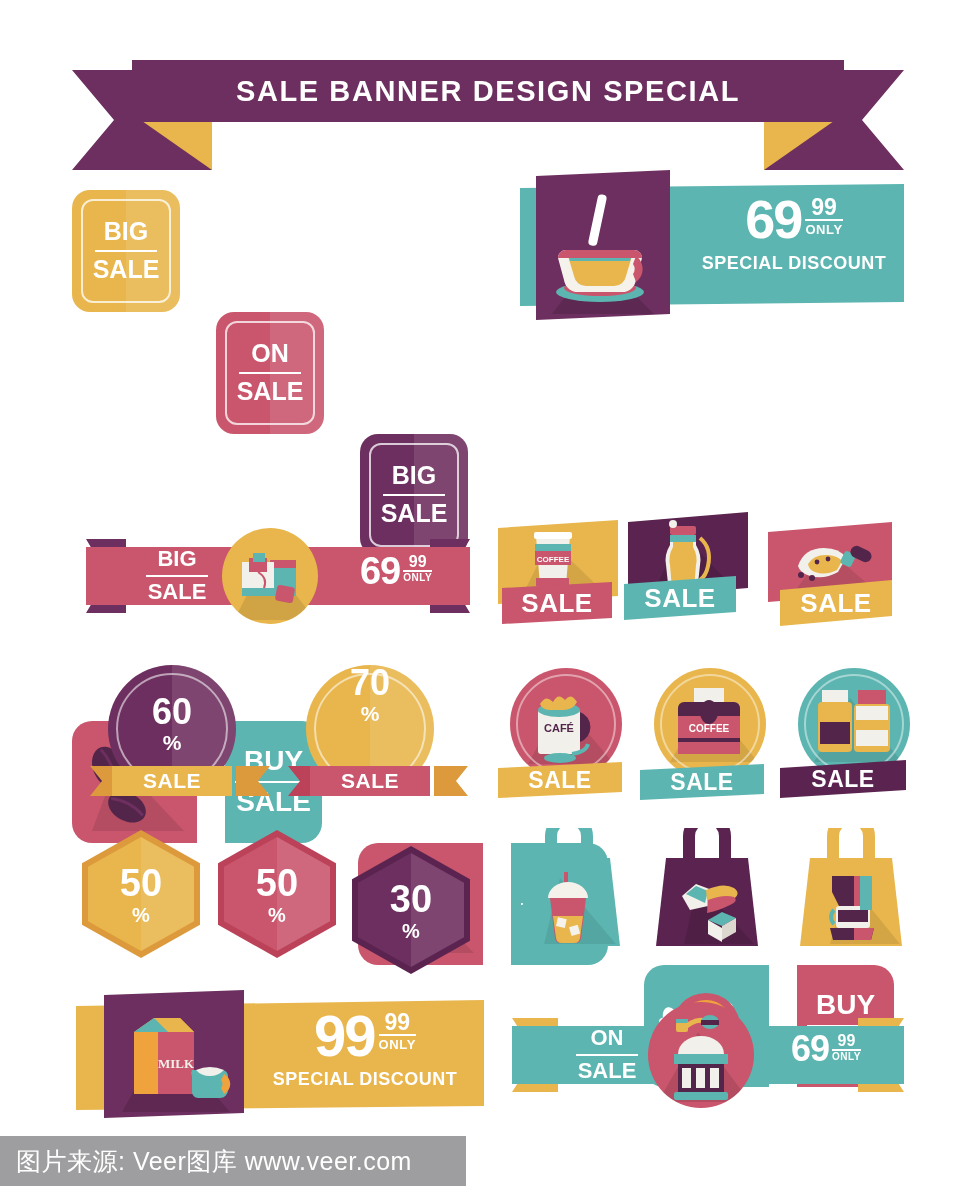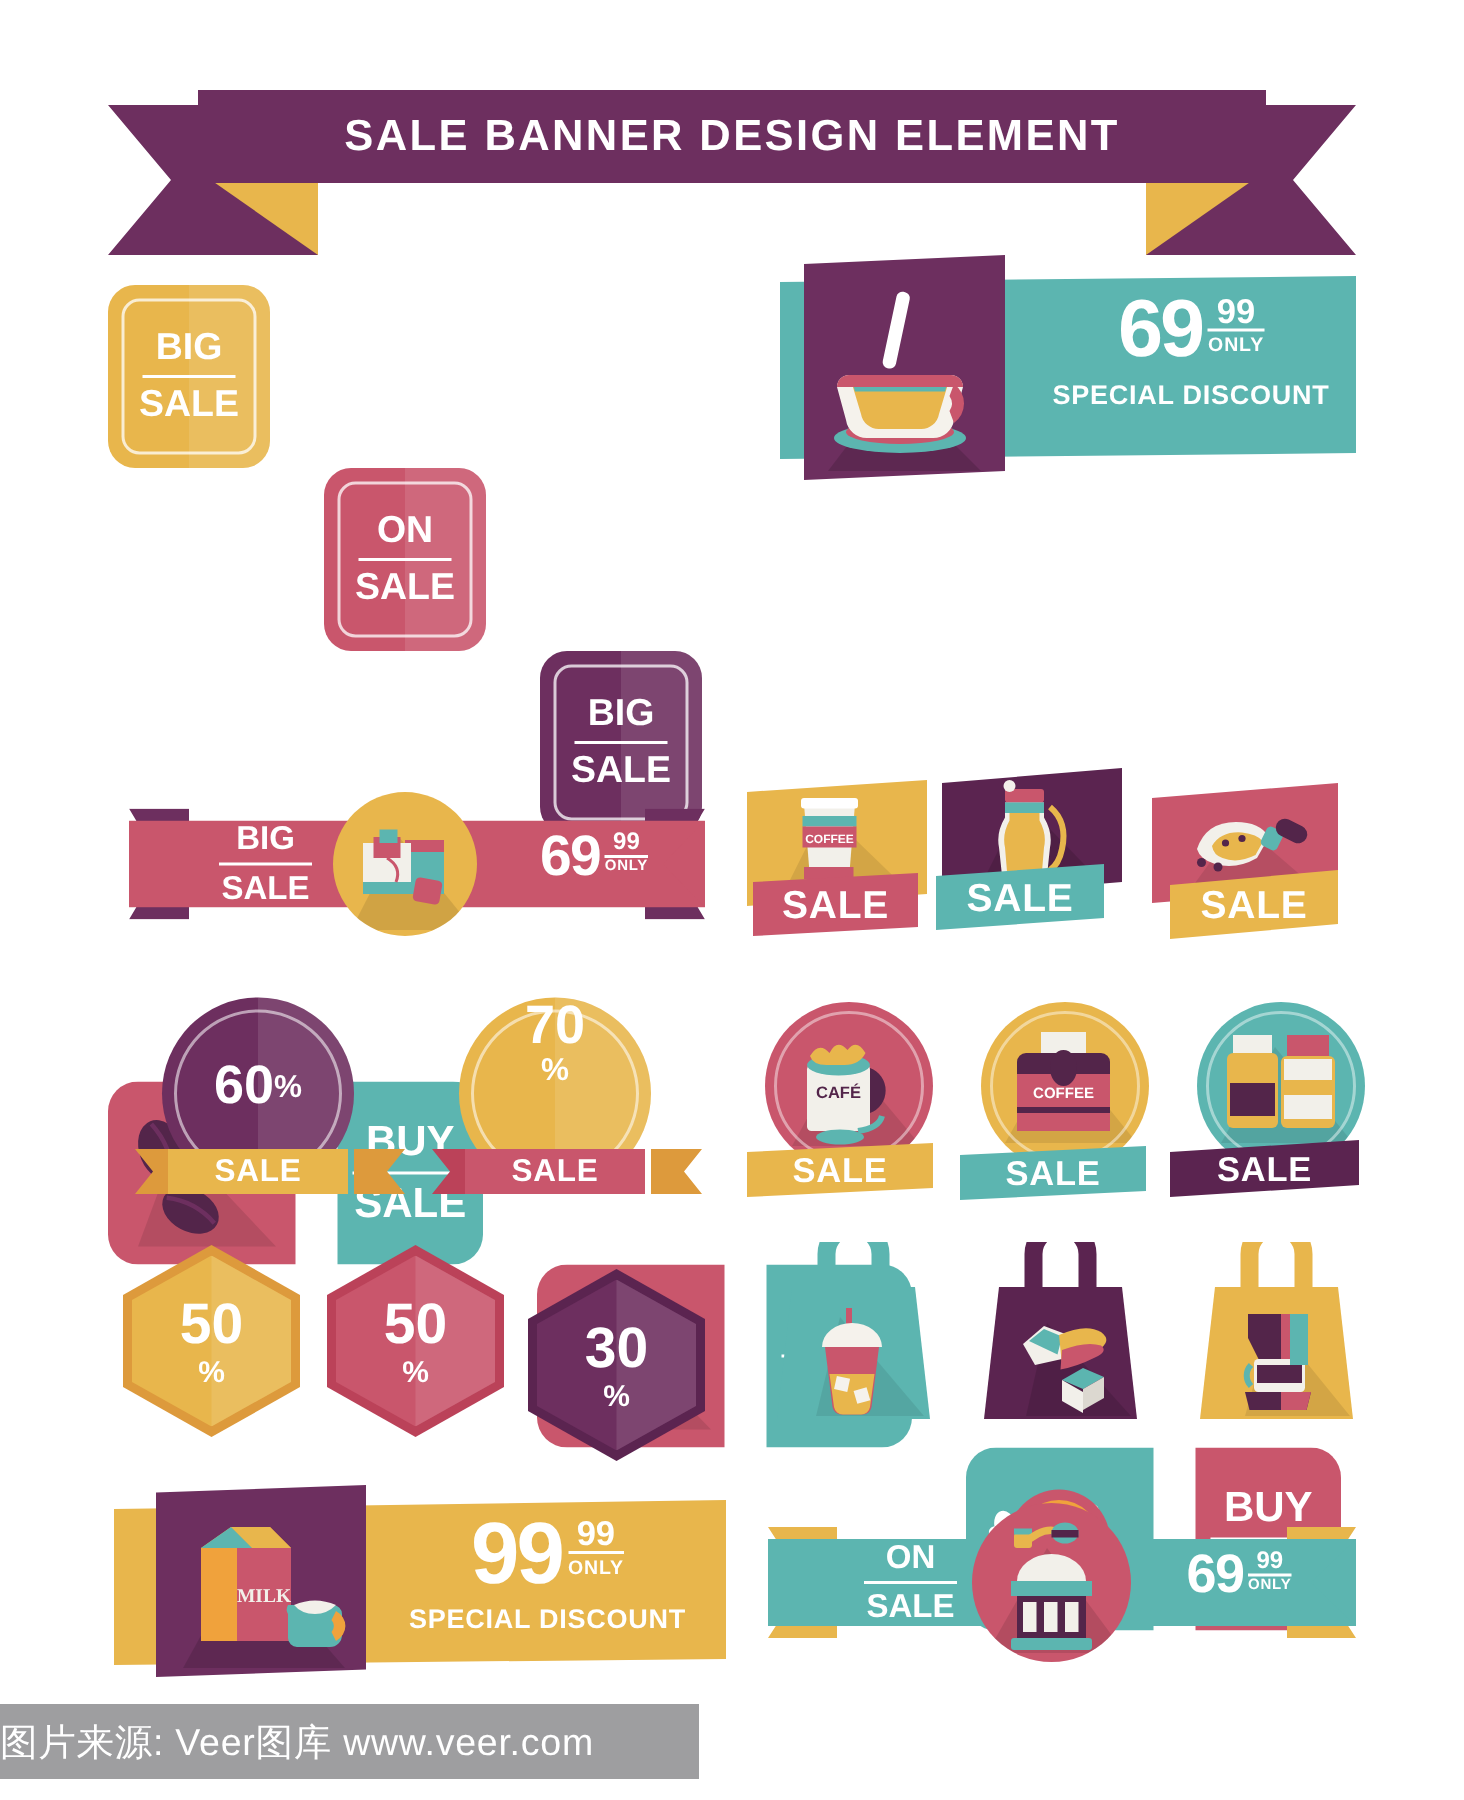--- a/index.html
+++ b/index.html
@@ -67,36 +67,36 @@
      clip-path:polygon(50% 0,100% 26%,100% 74%,50% 100%,0 74%,0 26%);}
   .hex-num{font-size:38px;font-weight:bold;color:#fff;line-height:1;}
   .hex-pct{font-size:20px;font-weight:bold;color:#fff;line-height:1;margin-top:3px;}
 
   
   .bag{position:absolute;width:118px;height:116px;}
 
   
   .wm{position:absolute;left:0;top:1136px;width:466px;height:50px;background:rgba(120,120,124,.72);
      display:flex;align-items:center;}
-  .wm span{color:#fff;font-size:25px;letter-spacing:.5px;}
+  .wm span{color:#fff;font-size:25px;padding-left:16px;letter-spacing:.5px;}
 
   .nosel{user-select:none;}
 </style>
 </head>
 <body>
 
 <div class="stage nosel">
 
   <div class="abs ribbon-wrap">
     <div class="ribbon-tail l"></div>
     <div class="ribbon-tail r"></div>
     <div class="ribbon-fold l"></div>
     <div class="ribbon-fold r"></div>
     <div class="ribbon-main">
-      <div class="ribbon-title">SALE BANNER DESIGN ELEMENT</div>
+      <div class="ribbon-title">SALE BANNER DESIGN SPECIAL</div>
     </div>
   </div>
 
   <div class="abs sqbadge" style="left:72px;top:190px;background:#e8b64c;">
     <div class="shine"></div>
     <div class="inner"></div>
     <div class="txt">
       <div class="t1">BIG</div>
       <div class="rule"></div>
       <div class="t2">SALE</div>
@@ -310,21 +310,21 @@
     </div>
     <div class="abs sale-strip" style="left:12px;top:58px;width:112px;height:46px;background:#e8b64c;clip-path:polygon(0 10px,100% 0,100% 36px,0 46px);">
       <span>SALE</span>
     </div>
   </div>
 
   <div class="abs" style="left:90px;top:665px;width:180px;height:135px;">
     <div class="abs" style="left:18px;top:0;width:128px;height:128px;border-radius:50%;background:#6d2f5f;overflow:hidden;">
       <div class="shine"></div>
       <div class="ring" style="position:absolute;left:8px;top:8px;right:8px;bottom:8px;border:2px solid rgba(255,255,255,.55);border-radius:50%;"></div>
-      <div style="position:absolute;inset:0;display:flex;flex-direction:row;align-items:center;justify-content:center;padding-bottom:12px;">
+      <div style="position:absolute;inset:0;display:flex;flex-direction:column;align-items:center;justify-content:center;padding-bottom:12px;">
         <div class="circ-num">60</div>
         <div class="circ-pct">%</div>
       </div>
     </div>
     <div class="abs pct-tail" style="left:0;top:101px;background:#dd9a3c;clip-path:polygon(0 0,100% 0,100% 100%,0 100%,12px 50%);"></div>
     <div class="abs pct-tail" style="right:0;top:101px;background:#dd9a3c;clip-path:polygon(0 0,100% 0,22px 50%,100% 100%,0 100%);"></div>
     <div class="abs pct-ribbon" style="left:22px;top:101px;width:120px;background:#e8b64c;">
       <span>SALE</span>
     </div>
   </div>

